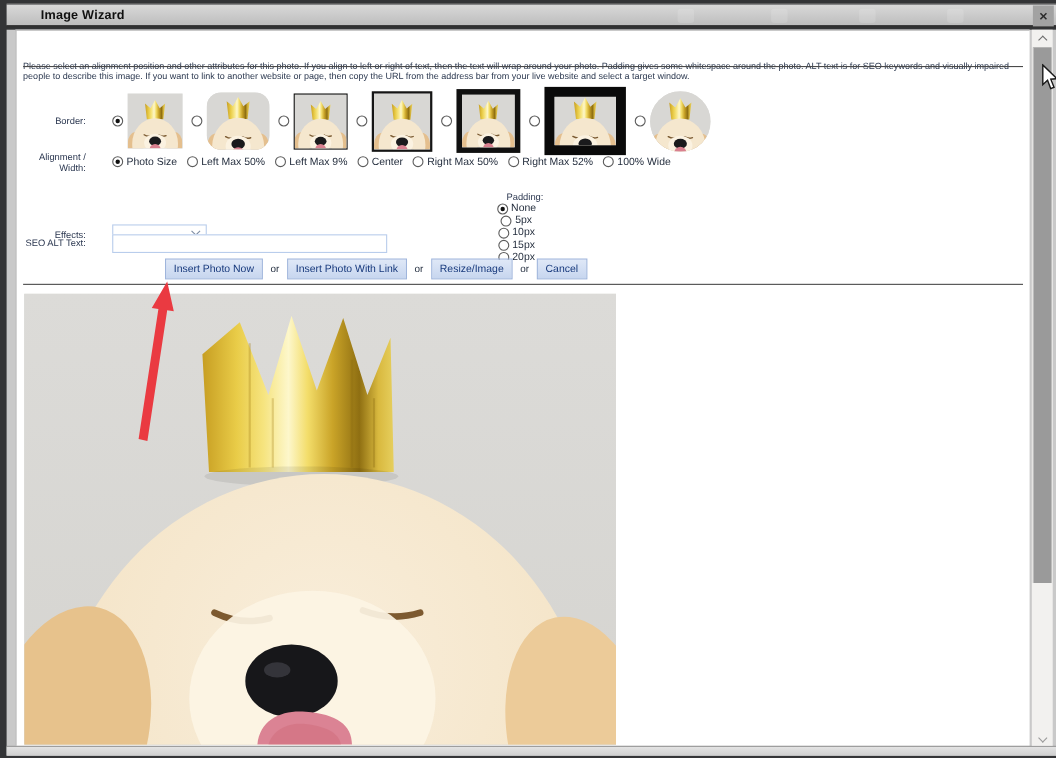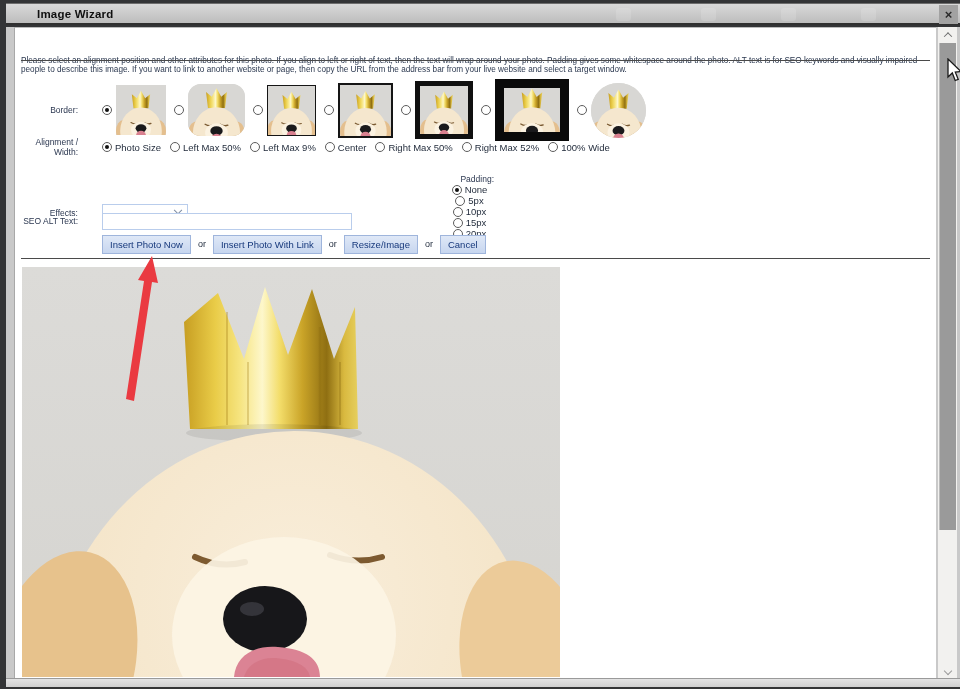--- a/index.html
+++ b/index.html
@@ -61,21 +61,21 @@
   .t2 { width:49px; height:51px; border:1px solid #151515; }
   .t3 { width:55px; height:55px; border:2.5px solid #151515; }
   .t4 { width:58px; height:58px; border:5px solid #101010; }
   .t5 { width:74px; height:62px; border:9px solid #0a0a0a; }
   .t6 { width:55px; height:55px; border-radius:50%; }
 
   .row-align { top:139px; height:16px; }
   .row-pad   { top:174px; height:16px;flex-direction:column; }
   .row-fx    { top:203px; height:20px; }
   .row-alt   { top:212px; height:18px; }
-  .row-btns  { top:234px; height:20px; }
+  .row-btns  { top:234px; height:20px;padding-left:48px; }
 
   .select { width:86px; height:18px; border:1px solid #b9cdec; background:#fff;
     display:flex; align-items:center; justify-content:flex-end; padding-right:6px; cursor:pointer; }
   .select .chev { border-color:#7d8ca3; transform:rotate(45deg) translate(-2px,-2px); }
   .text-input { width:250px; height:17px; border:1px solid #b9cdec; background:#fff;
     font-size:9px; padding:0 3px; color:#222; outline:none; }
 
   .btn { background:linear-gradient(#dfe8f7,#c7d6ef); border:1px solid #9fb5dc;
     color:#17397c; font-size:9.5px; font-family:"Liberation Sans",sans-serif;
     padding:3px 7px; cursor:pointer; white-space:nowrap; }

